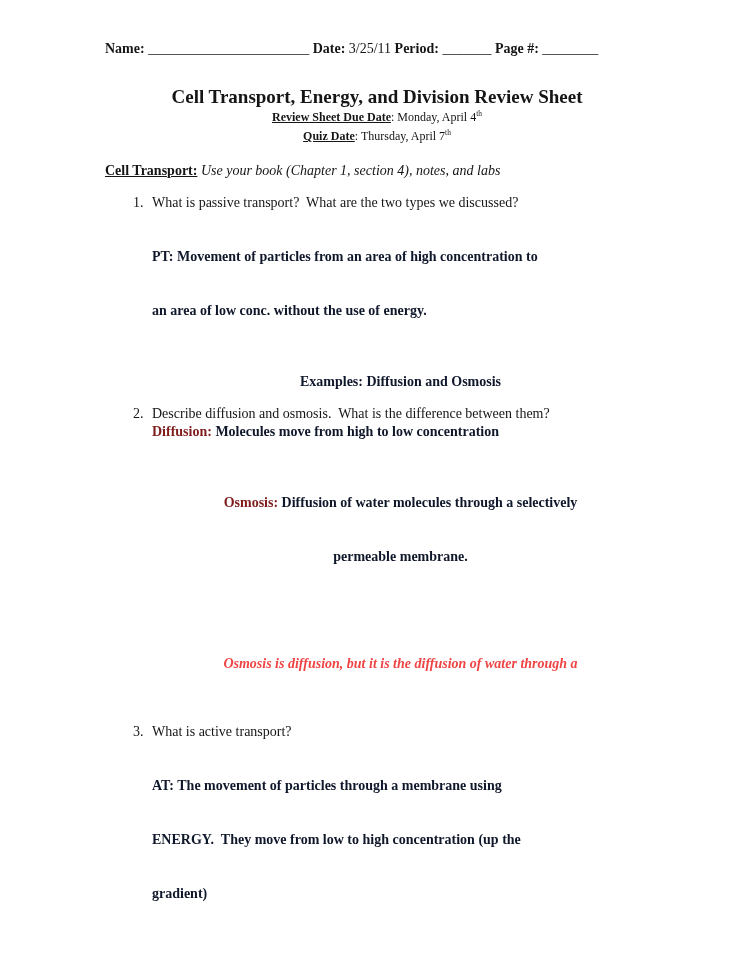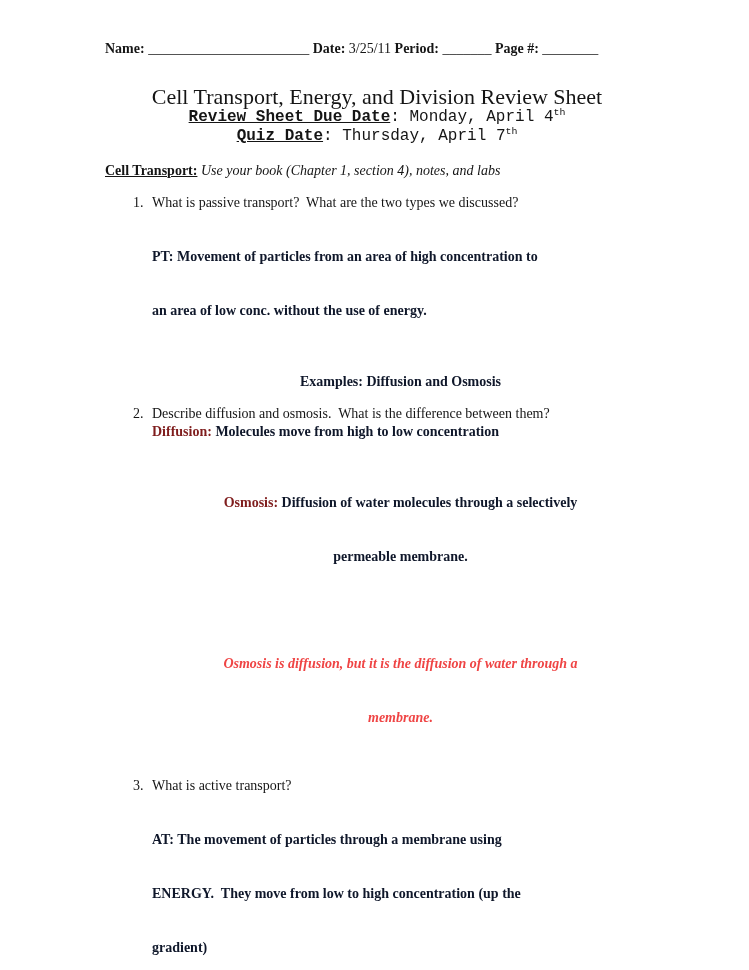--- a/index.html
+++ b/index.html
@@ -13,22 +13,22 @@
   .b{font-weight:bold;}
   .bu{font-weight:bold;text-decoration:underline;}
   .it{font-style:italic;}
   .blue{color:#0f172a;font-weight:bold;}
   .red{color:#7f1d1d;font-weight:bold;}
   .redit{color:#ef4444;font-weight:bold;font-style:italic;}
   sup{font-size:0.62em;line-height:0;vertical-align:super;}
 
   .hdr{font-size:14px;line-height:18px;}
   .title-block{margin-top:28px;text-align:center;}
-  .doc-title{font-size:22px;line-height:22px;font-weight:normal;}
-  .doc-sub{font-size:16px;line-height:19px;font-family:Liberation Mono, monospace;}
+  .doc-title{font-size:19px;line-height:22px;font-weight:bold;}
+  .doc-sub{font-size:12px;line-height:19px;}
   .section{margin-top:16px;}
 
   .q{margin-top:14px;}
   .qline{display:flex;padding-left:28px;}
   .qnum{flex:0 0 19px;}
   .qtext{flex:1;}
   .ans{margin-left:47px;}
   .gap{margin-top:17px;text-align:center;}
 </style>
 </head>
@@ -63,21 +63,20 @@
       <span class="qnum">2.</span>
       <span class="qtext pre">Describe diffusion and osmosis.  What is the difference between them?</span>
     </div>
     <div class="ans pre"><span class="red">Diffusion:</span><span class="blue"> Molecules move from high to low concentration</span></div>
     <div class="ans gap pre">
       <div><span class="red">Osmosis:</span><span class="blue"> Diffusion of water molecules through a selectively</span></div>
       <div class="blue">permeable membrane.</div>
     </div>
     <div class="ans gap redit pre">
       <div>Osmosis is diffusion, but it is the diffusion of water through a</div>
-      <div>membrane.</div>
     </div>
   </div>
 
   <div class="q">
     <div class="qline">
       <span class="qnum">3.</span>
       <span class="qtext pre">What is active transport?</span>
     </div>
     <div class="ans blue pre">
       <div>AT: The movement of particles through a membrane using</div>

